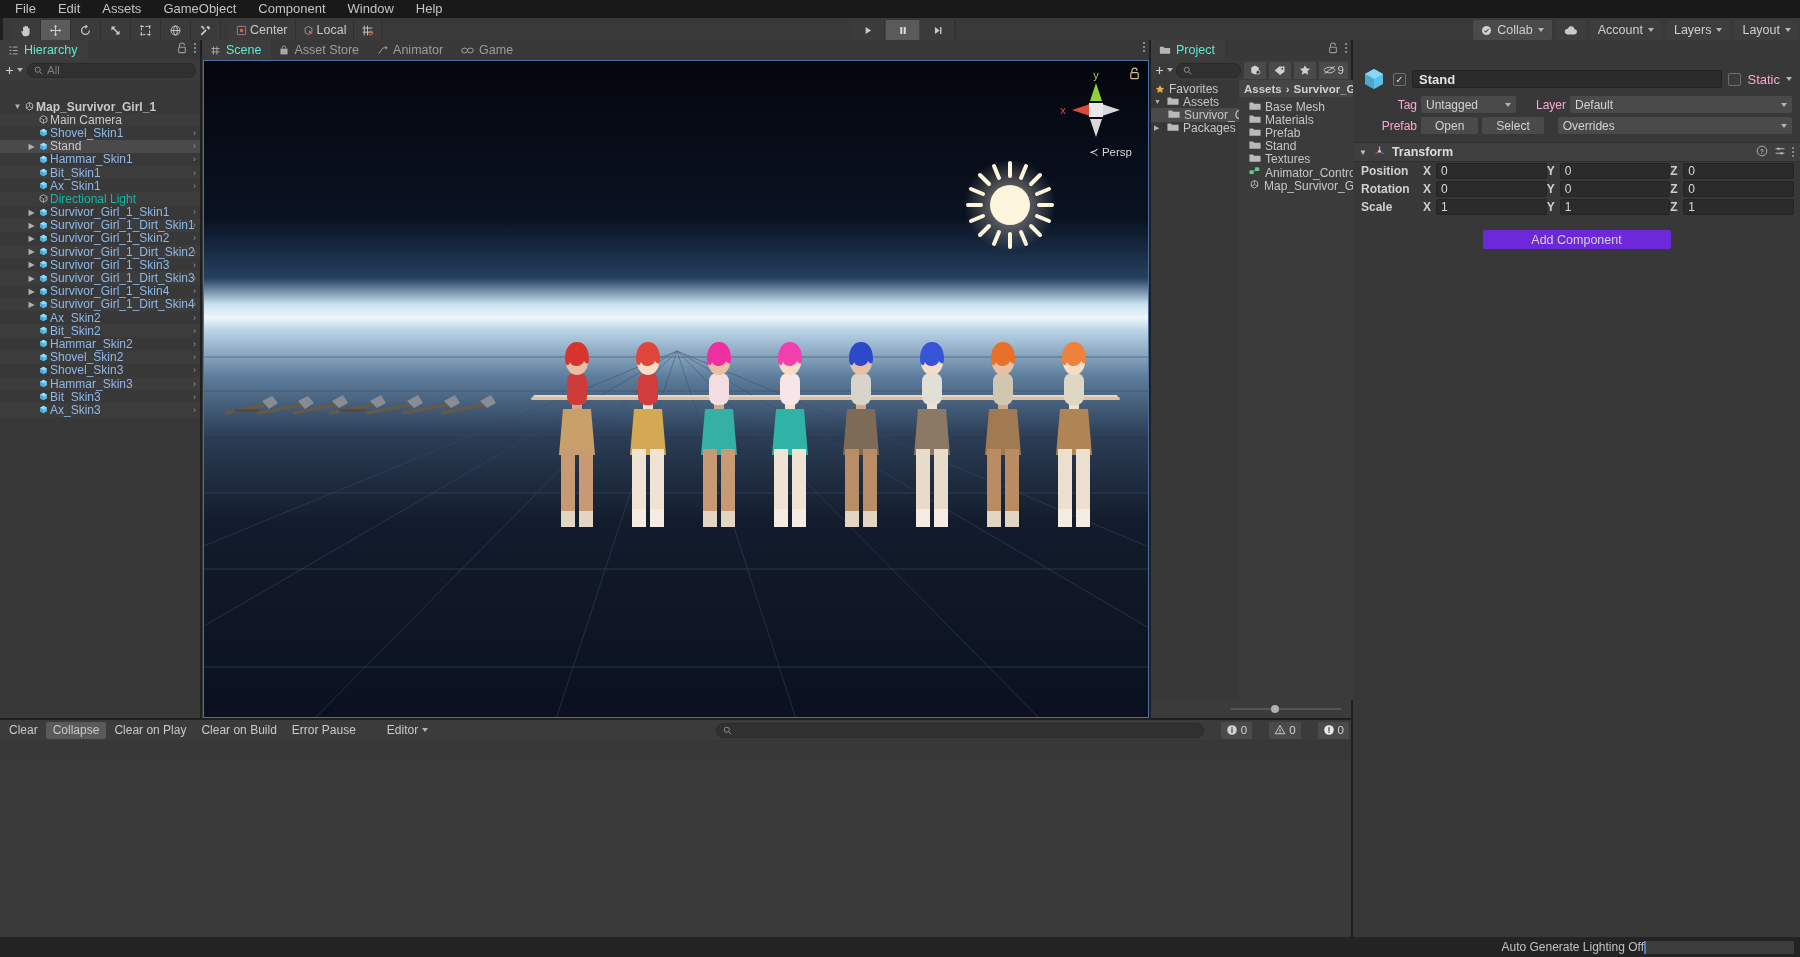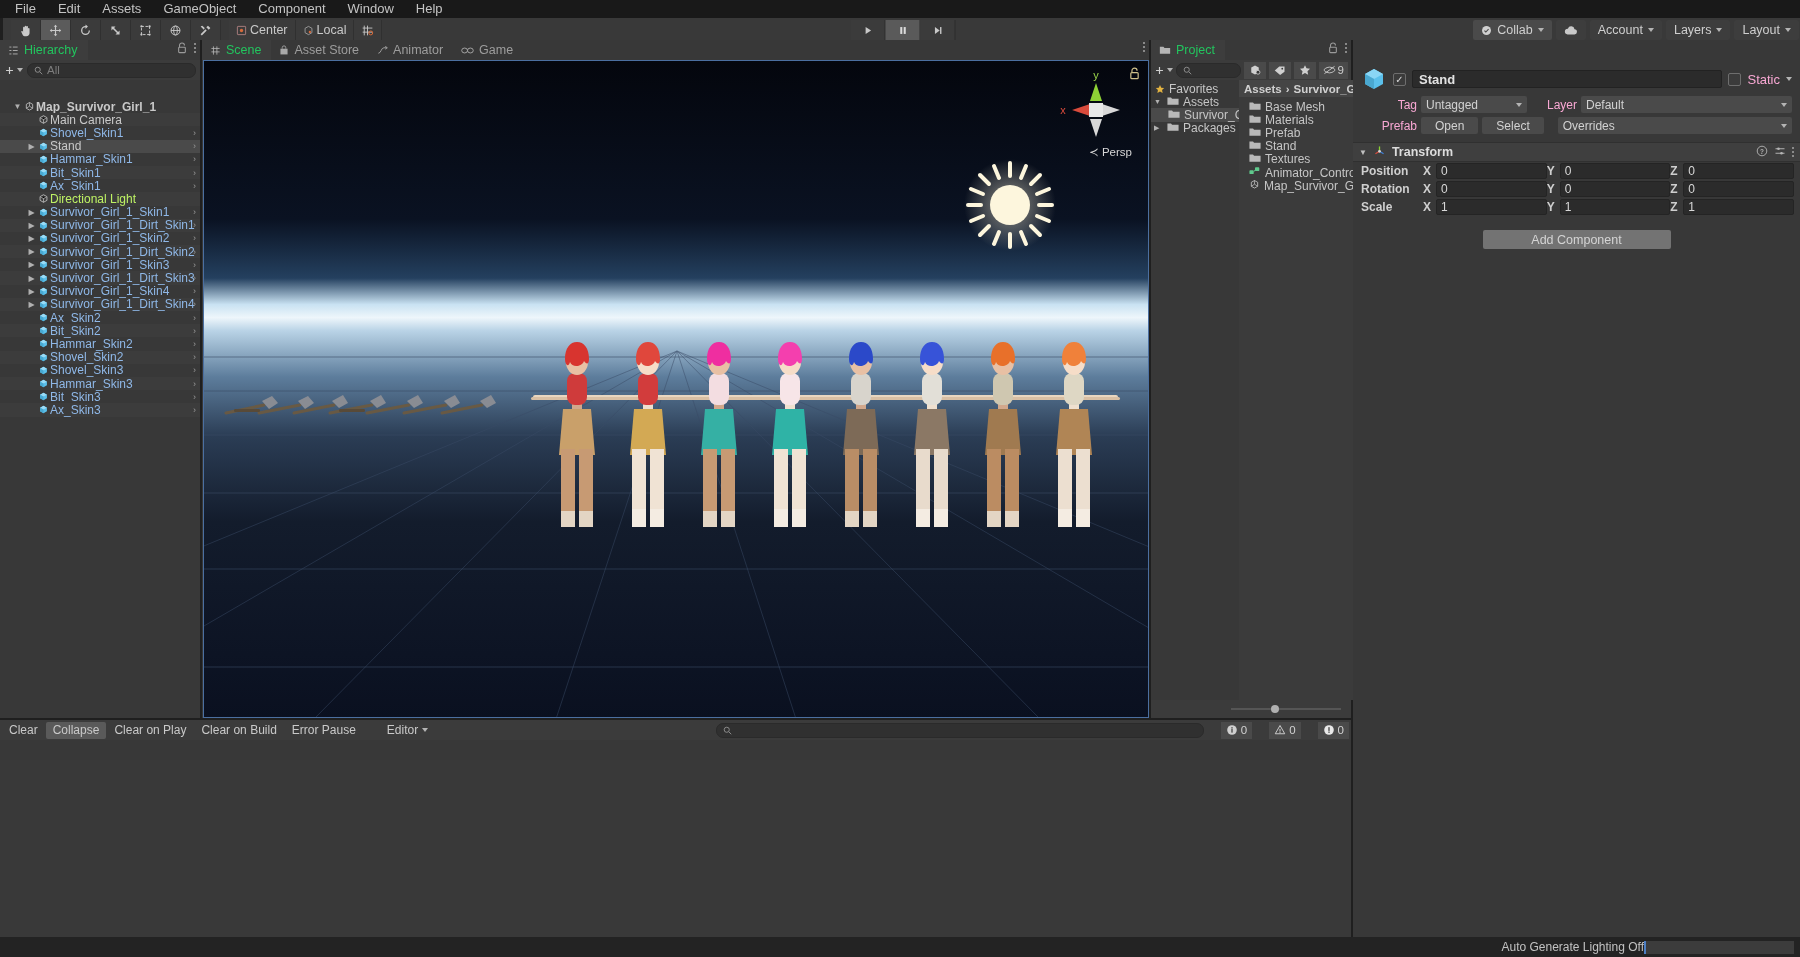--- a/index.html
+++ b/index.html
@@ -62,21 +62,21 @@
   
   .panel { position: absolute; background: #383838; }
   .panel-tabs {
     height: 20px; background: #383838; display: flex; align-items: flex-end;
     position: relative;
   }
   .ptab {
     height: 20px; padding: 0 10px 0 8px; display: flex; align-items: center; gap: 5px;
     font-size: 12.5px; color: #9d9d9d; background: #383838;
   }
-  .ptab.active { background: #3d3d3d; color: #22c55e; text-align: center; }
+  .ptab.active { background: #3d3d3d; color: #5eead4; text-align: center; }
   .ptab.active.blue { box-shadow: inset 0 2px 0 #3d7fd6; }
   .tab-right-icons {
     position: absolute; right: 4px; top: 2px; display: flex; align-items: center; gap: 7px;
     color: #9a9a9a;
   }
   .kebab { display: flex; flex-direction: column; gap: 2px; }
   .kebab i { width: 2px; height: 2px; background: #a5a5a5; border-radius: 50%; display: block; }
 
   
   #hierarchy { left: 0; top: 40px; width: 200px; height: 678px; background:#383838; }
@@ -192,21 +192,21 @@
   }
   .xform-row { display: flex; align-items: center; padding: 1px 6px 1px 8px; font-size: 12px; }
   .xform-label { width: 62px; font-weight: bold; color: #cfcfcf; }
   .num-cell { display: flex; align-items: center; gap: 3px; flex: 1; }
   .axis { width: 10px; font-weight: bold; color: #cfcfcf; }
   .numfield {
     flex: 1; height: 16px; background: #2b2b2b; border: 1px solid #242424; border-radius: 2px;
     display: flex; align-items: center; padding: 0 4px; font-size: 12px; color: #d8d8d8;
   }
   .addcomp {
-    margin: 14px auto 0 auto; width: 188px; height: 19px; background: #737373;
+    margin: 14px auto 0 auto; width: 188px; height: 19px; background: #6d28d9;
     border-radius: 2px; display: flex; align-items: center; justify-content: center;
     font-size: 12.5px; color: #d4d4d4;
   }
 
   
   #console { left: 0; top: 720px; width: 1351px; height: 237px; background: #383838; }
   .con-toolbar {
     height: 20px; background: #3b3b3b; display: flex; align-items: center; gap: 17px;
     padding: 0 2px; position: relative;
   }
@@ -497,21 +497,21 @@
         </div>
         <div class="hrow alt plain">
           <span style="width: 26px; display: inline-block;"></span>
           <span class="twisty"></span>
           <span class="hicon">
             <svg width="11" height="11" viewBox="0 0 16 16">
               <path d="M8 2.5l5 2.8v5.4L8 13.5 3 10.7V5.3z" fill="none" stroke="#c6c6c6" stroke-width="1.2"></path>
               <path d="M3 5.3L8 8l5-2.7M8 8v5.5" stroke="#c6c6c6" stroke-width="1"></path>
             </svg>
           </span>
-          <span class="hlabel" style="color: #bef264;">Directional Light</span>
+          <span class="hlabel" style="color: #14b8a6;">Directional Light</span>
         </div>
         <div class="hrow">
           <span style="width: 26px; display: inline-block;"></span>
           <span class="twisty">▶</span>
           <span class="hicon">
             <svg width="11" height="11" viewBox="0 0 16 16">
               <path d="M8 2.5l5 2.8v5.4L8 13.5 3 10.7V5.3z" fill="#5bc0eb"></path>
               <path d="M8 2.5l5 2.8L8 8 3 5.3z" fill="#9adcf7"></path>
               <path d="M8 8v5.5L3 10.7V5.3z" fill="#49a9d2"></path>
             </svg>
@@ -1212,21 +1212,21 @@
         <span class="name-field">
           <span>Stand</span>
         </span>
         <span class="chk"></span>
         <span class="lbl">Static</span>
         <span class="caret"></span>
       </div>
 
       <div class="insp-row">
         <span style="width:56px;text-align:right" class="lbl">Tag</span>
-        <span class="dropdown" style="width:106px">
+        <span class="dropdown" style="width:95px">
           <span>Untagged</span>
           <span class="caret"></span>
         </span>
         <span style="width:46px;text-align:right" class="lbl">Layer</span>
         <span class="dropdown" style="flex:1">
           <span>Default</span>
           <span class="caret"></span>
         </span>
       </div>
 

